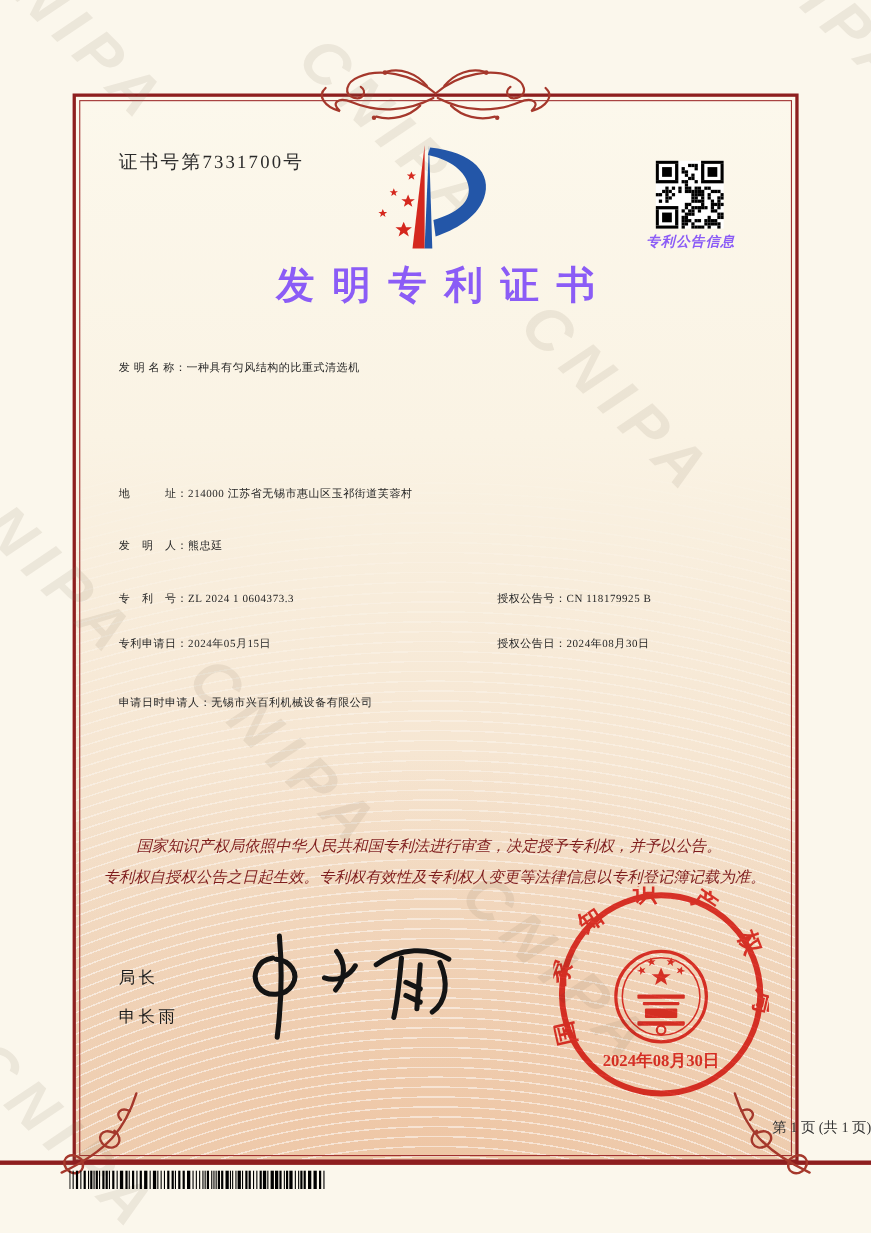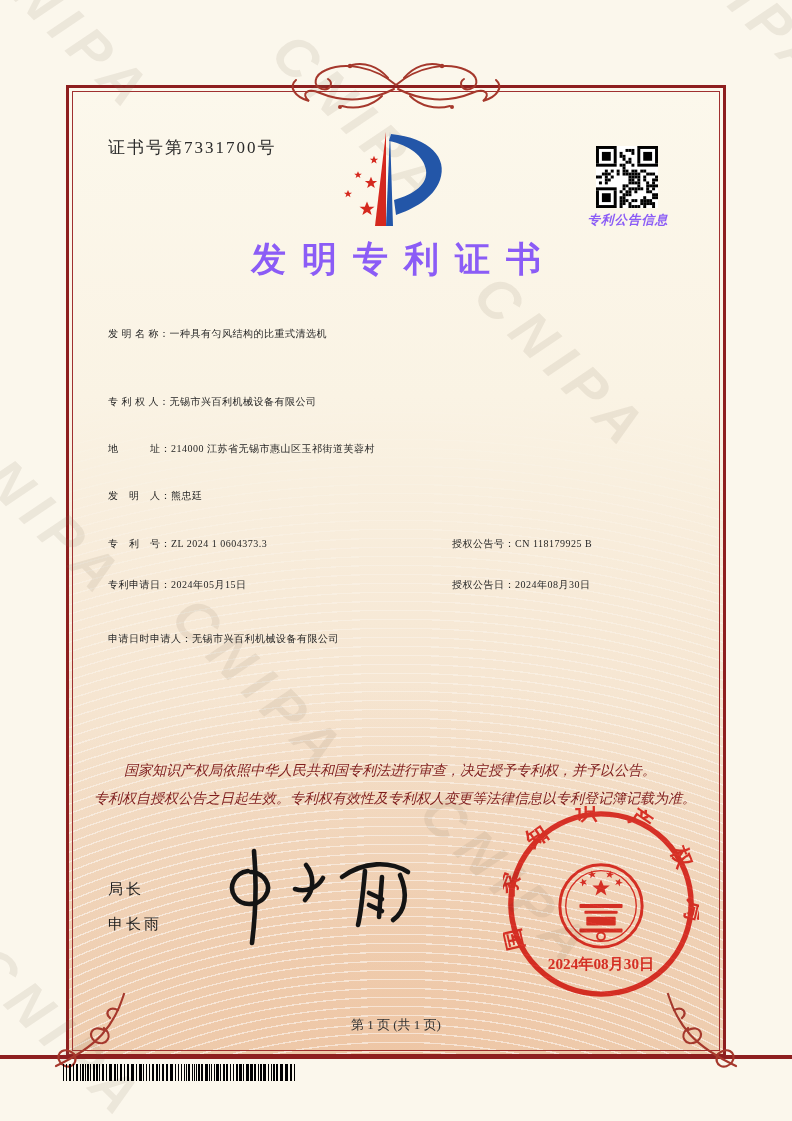--- a/index.html
+++ b/index.html
@@ -43,21 +43,21 @@
   .row .lab{color:#262626;}
   .rcol{position:absolute;left:344px;top:0;white-space:nowrap;}
   .decl{left:94px;top:757px;width:620px;font-size:14px;line-height:28px;font-style:italic;
         color:#7f1d1d;z-index:2;position:absolute;}
   .decl .ln{white-space:nowrap;}
   .decl .ln.first{padding-left:30px;}
   .signer{left:108px;font-family:Liberation Mono, monospace;
           font-size:15px;letter-spacing:3px;color:#1c1c1c;}
   .qr-cap{left:566px;top:212px;width:124px;text-align:center;font-size:12.5px;
           font-style:italic;font-weight:600;color:#8b5cf6;letter-spacing:1px;}
-  .footer-page{left:0;top:1016px;width:792px;text-align:center;font-size:13px;color:#333;}
+  .footer-page{left:0;top:1016px;width:792px;text-align:right;font-size:13px;color:#333;}
   svg{display:block;}
   .seal-svg{position:absolute;left:503px;top:806px;z-index:3;opacity:.9;mix-blend-mode:multiply;}
   .sig-svg{position:absolute;left:214px;top:845px;z-index:3;}
   .qr-svg{position:absolute;left:596px;top:146px;z-index:2;}
   .bc-svg{position:absolute;left:63px;top:1064px;z-index:2;}
   .logo-svg{position:absolute;left:334px;top:130px;z-index:2;}
 </style>
 </head>
 <body>
 
@@ -260,23 +260,20 @@
         <rect x="57" y="60" width="3" height="3"></rect>
       </g>
   </svg>
   <div class="abs qr-cap">专利公告信息</div>
 
   <div class="abs title">发明专利证书</div>
 
   <div class="abs row" style="top:327px">
     <span class="lab">发 明 名 称：</span><span>一种具有匀风结构的比重式清选机</span>
   </div>
-  <div class="abs row" style="top:395px">
-    <span class="lab">专 利 权 人：</span><span>无锡市兴百利机械设备有限公司</span>
-  </div>
   <div class="abs row" style="top:442px">
     <span class="lab">地　　　址：</span><span>214000 江苏省无锡市惠山区玉祁街道芙蓉村</span>
   </div>
   <div class="abs row" style="top:489px">
     <span class="lab">发　明　人：</span><span>熊忠廷</span>
   </div>
 
   <div class="abs row" style="top:537px;width:620px">
     <span class="lab">专　利　号：</span><span>ZL 2024 1 0604373.3</span>
     <span class="rcol">

